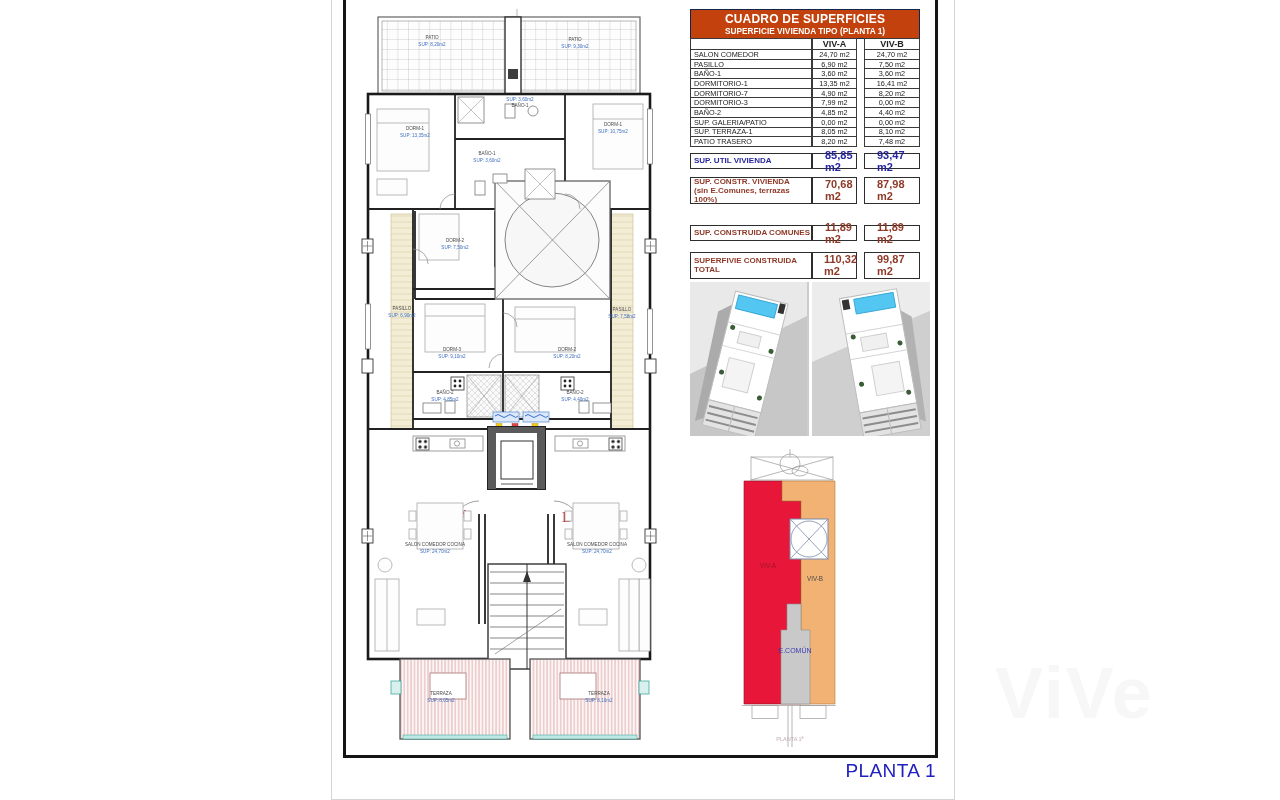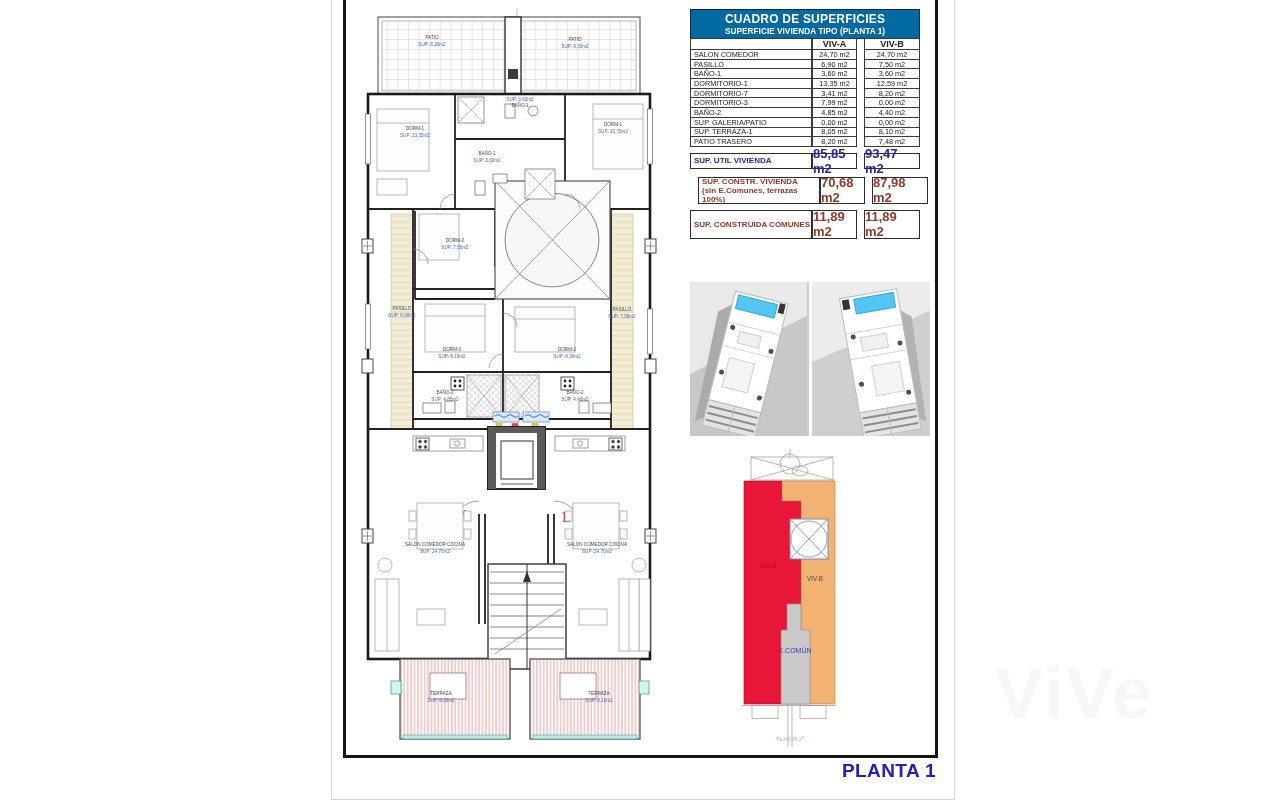--- a/index.html
+++ b/index.html
@@ -7,56 +7,56 @@
   .stage{position:relative;width:1280px;height:800px;background:#fff;}
 
   
   .sheet{position:absolute;left:331px;top:-4px;width:622px;height:802px;
          border:1px solid #d5d5d5;background:#fff;}
   .frame{position:absolute;left:343px;top:-6px;width:589px;height:758px;
          border:3px solid #151515;background:#fff;}
 
   
   .tbl{position:absolute;left:344px;top:12px;width:230px;}
-  .tbl-header{background:#0369a1;color:#fff;text-align:center;padding:3px 0 2px 0;
+  .tbl-header{background:#c2410c;color:#fff;text-align:center;padding:3px 0 2px 0;
               border:1px solid #10264d;}
   .tbl-title{font-size:12px;font-weight:bold;letter-spacing:.2px;line-height:13px;}
   .tbl-sub{font-size:8.3px;font-weight:bold;line-height:10px;}
   .t-row{display:grid;grid-template-columns:122px 45px 7px 56px;margin-top:-1px;}
   .t-cell{border:1px solid #3a3a3a;font-size:7.3px;color:#222;background:#fff;
           display:flex;align-items:center;height:10.7px;box-sizing:border-box;}
   .t-label{padding-left:3px;text-align:center;}
   .t-val{justify-content:center;}
   .t-gap{border:none;background:transparent;}
   .t-colhead .t-cell{height:12px;font-weight:bold;font-size:9px;border-width:1.4px;}
   .t-colhead .t-label{border-color:#3a3a3a;}
   .sum-row{display:grid;grid-template-columns:122px 45px 7px 56px;}
   .sum-cell{border:1.6px solid #2d2d2d;box-sizing:border-box;background:#fff;
             display:flex;flex-direction:column;justify-content:center;font-weight:bold;}
   .sum-label{padding-left:3px;font-size:8px;line-height:9px;}
-  .sum-val{align-items:center;font-size:13px;}
+  .sum-val{align-items:center;font-size:11px;padding-left:12px;}
   .sum-gap{border:none;}
   .acc-blue{color:#2626a0;}
   .acc-brown{color:#8f3a28;}
-  .sum-h15{height:16px;} .sum-h26{height:27px;} .sum-h13{height:29px;}
-  .mt6{margin-top:6px;} .mt8{margin-top:8px;margin-left:8px;} .mt10{margin-top:11px;}
+  .sum-h15{height:16px;} .sum-h26{height:27px;} .sum-h13{height:16px;margin-top:15px;}
+  .mt6{margin-top:6px;} .mt8{margin-top:8px;} .mt10{margin-top:11px;}
 
   
   .renders{position:absolute;left:344px;top:285px;width:240px;height:154px;display:flex;gap:3px;}
   .render{flex:1;height:154px;background:#cccccc;overflow:hidden;}
 
   
   .keydiag{position:absolute;left:392px;top:452px;width:110px;height:312px;}
 
   
   .plan{position:absolute;left:9px;top:12px;width:330px;height:748px;}
 
   
   .plan-title{position:absolute;left:790px;top:760px;width:146px;text-align:right;
-              font-size:19px;font-weight:bold;color:#2020c0;letter-spacing:.4px;}
+              font-size:19px;font-weight:normal;color:#2020c0;letter-spacing:.4px;}
 
   
   .wm{position:absolute;left:995px;top:652px;font-size:72px;font-weight:bold;
       color:#f7f7f7;letter-spacing:2px;font-family:"Liberation Sans",sans-serif;}
 
   svg text{font-family:"Liberation Sans",sans-serif;}
   .rname{font-size:4.6px;fill:#4a4a4a;}
   .rsup{font-size:4.6px;fill:#3f6fc0;}
   .letterAB{font-size:15px;fill:#c42828;font-family:"Liberation Serif",serif;}
   .dg-label{font-size:6.3px;}
@@ -359,25 +359,25 @@
           <div class="t-row">
             <div class="t-cell t-label">BAÑO-1</div>
             <div class="t-cell t-val">3,60 m2</div>
             <div class="t-gap"></div>
             <div class="t-cell t-val">3,60 m2</div>
           </div>
           <div class="t-row">
             <div class="t-cell t-label">DORMITORIO-1</div>
             <div class="t-cell t-val">13,35 m2</div>
             <div class="t-gap"></div>
-            <div class="t-cell t-val">12,59 m2</div>
+            <div class="t-cell t-val">16,41 m2</div>
           </div>
           <div class="t-row">
             <div class="t-cell t-label">DORMITORIO-7</div>
-            <div class="t-cell t-val">3,41 m2</div>
+            <div class="t-cell t-val">4,90 m2</div>
             <div class="t-gap"></div>
             <div class="t-cell t-val">8,20 m2</div>
           </div>
           <div class="t-row">
             <div class="t-cell t-label">DORMITORIO-3</div>
             <div class="t-cell t-val">7,99 m2</div>
             <div class="t-gap"></div>
             <div class="t-cell t-val">0,00 m2</div>
           </div>
           <div class="t-row">
@@ -423,20 +423,29 @@
             <div class="sum-gap"></div>
             <div class="sum-cell sum-val acc-brown sum-h26">87,98 m2</div>
           </div>
           <div class="sum-row mt6">
             <div class="sum-cell sum-label acc-brown sum-h13">
               <div>SUP. CONSTRUIDA COMUNES</div>
             </div>
             <div class="sum-cell sum-val acc-brown sum-h13">11,89 m2</div>
             <div class="sum-gap"></div>
             <div class="sum-cell sum-val acc-brown sum-h13">11,89 m2</div>
+          </div>
+          <div class="sum-row mt10">
+            <div class="sum-cell sum-label acc-brown sum-h26">
+              <div>SUPERFIVIE CONSTRUIDA</div>
+              <div>TOTAL</div>
+            </div>
+            <div class="sum-cell sum-val acc-brown sum-h26">110,32 m2</div>
+            <div class="sum-gap"></div>
+            <div class="sum-cell sum-val acc-brown sum-h26">99,87 m2</div>
           </div>
         </div>
     </div>
 
     <div class="renders">
       <div class="render">
         <svg viewBox="0 0 117 154" width="117" height="154">
           <rect width="117" height="154" fill="#c7c7c7"></rect>
           <polygon points="0,0 117,0 117,34 0,92" fill="#e9e9e9"></polygon>
           <g transform="rotate(14 58 75)">

